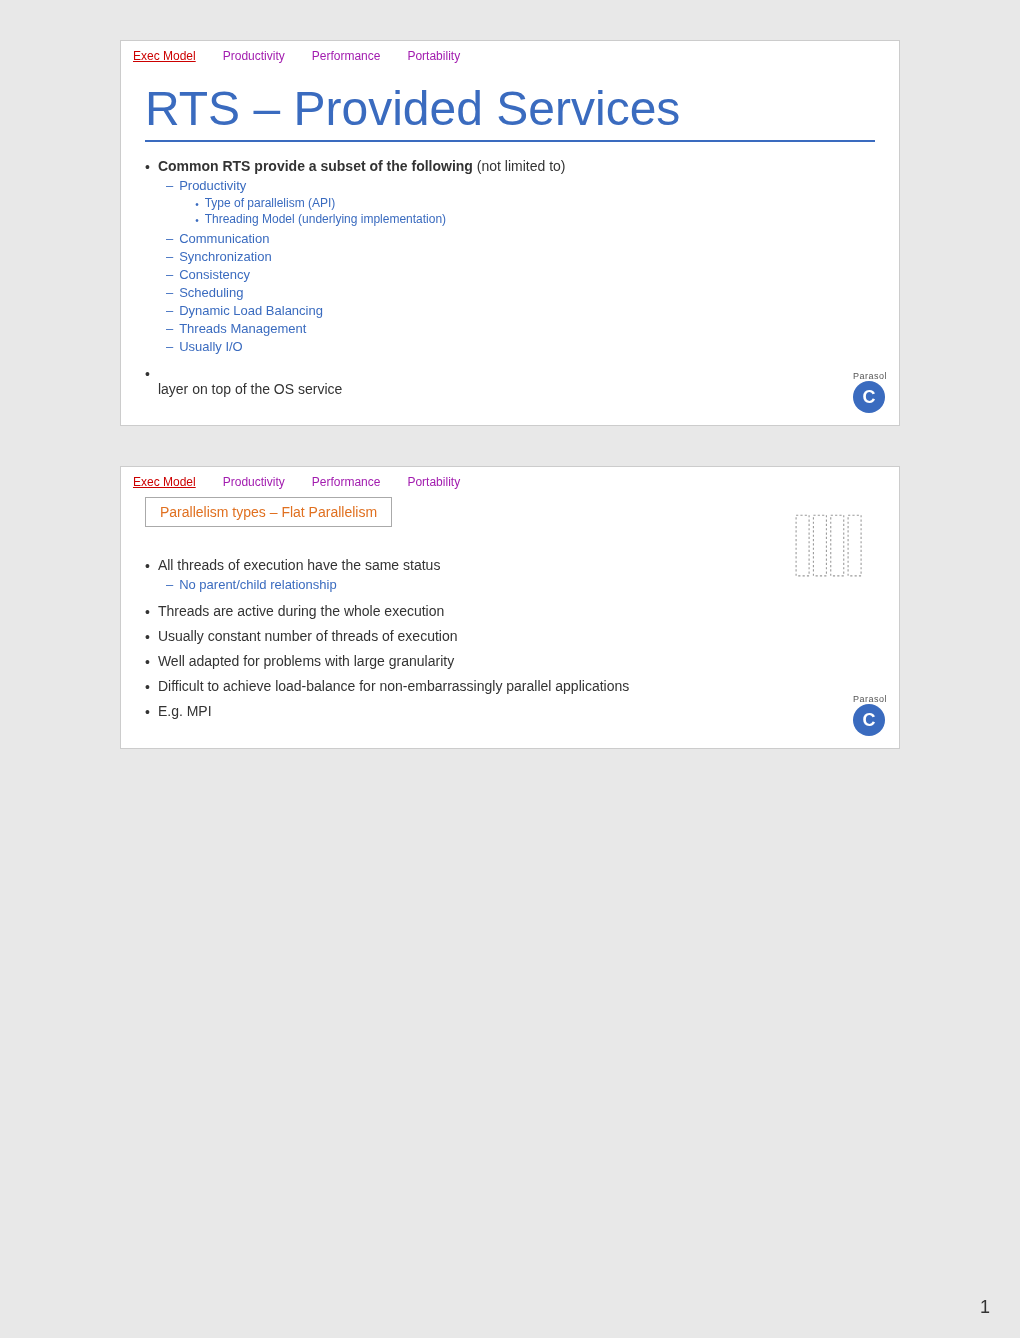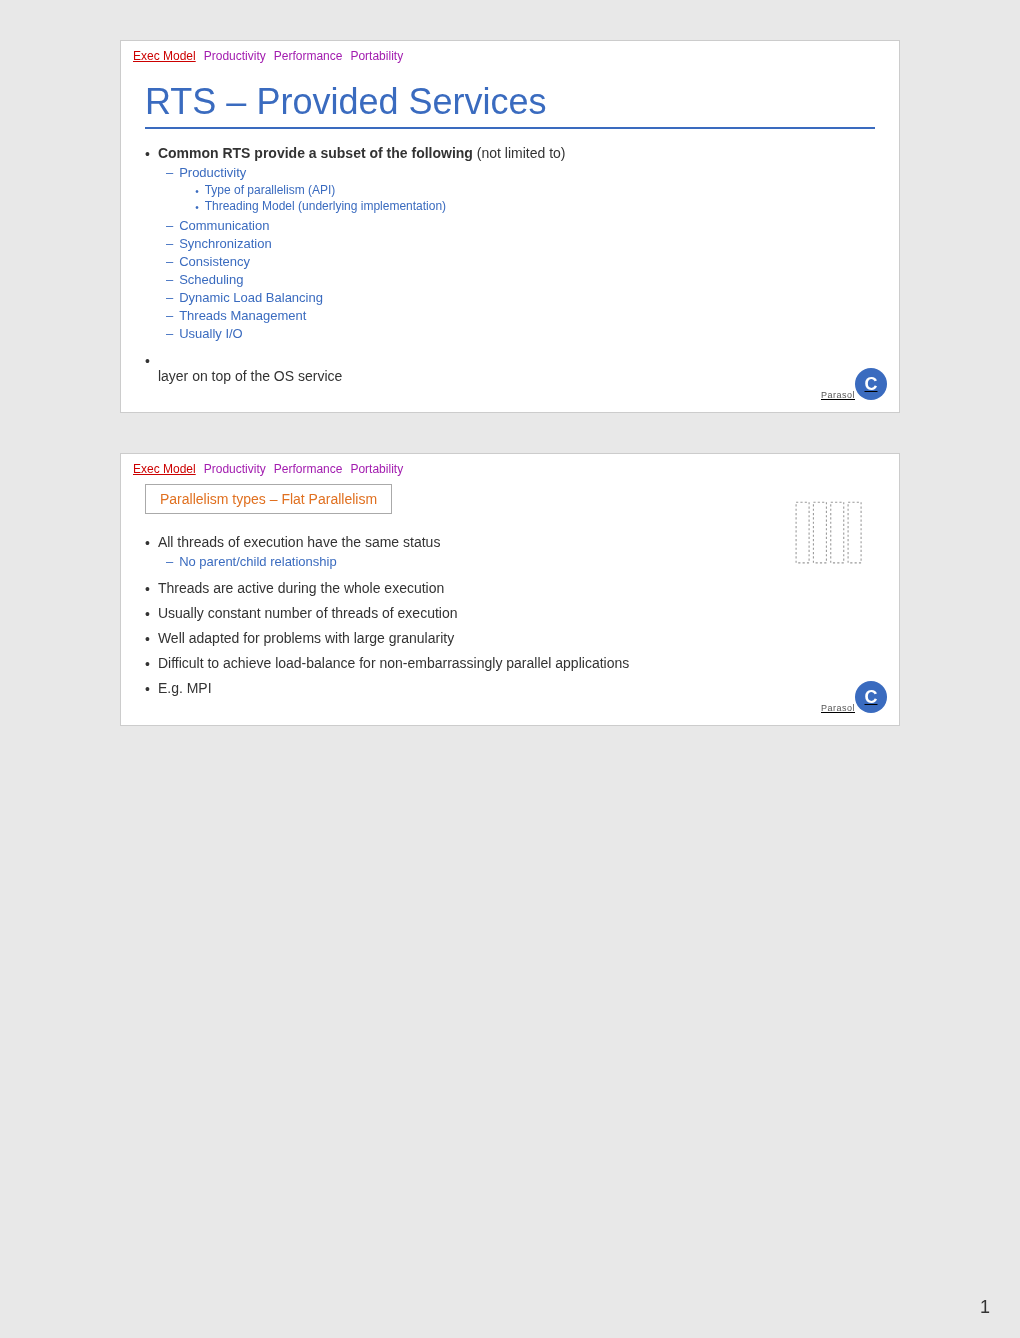--- a/index.html
+++ b/index.html
@@ -20,21 +20,21 @@
       padding: 0;
       position: relative;
       width: 780px;
       margin: 0 auto;
     }
 
     .slide-nav {
       display: flex;
       align-items: center;
       padding: 8px 12px;
-      gap: 8px;
+      gap: 27px;
       font-size: 12px;
       border-bottom: none;
     }
 
     .nav-exec-model {
       color: #cc0000;
       text-decoration: underline;
       font-size: 12px;
     }
 
@@ -42,21 +42,21 @@
       color: #a21caf;
       font-size: 12px;
     }
 
     .slide-title-area {
       padding: 10px 24px 0 24px;
     }
 
     .slide-title {
       color: #3a6bbf;
-      font-size: 36px;
+      font-size: 48px;
       font-weight: normal;
       margin-bottom: 4px;
     }
 
     .title-divider {
       border: none;
       border-top: 2px solid #3a6bbf;
       margin: 4px 0 16px 0;
     }
 
@@ -125,22 +125,22 @@
       color: #3a6bbf;
       font-size: 10px;
       margin-top: 3px;
     }
 
     .logo-area {
       position: absolute;
       bottom: 12px;
       right: 12px;
       display: flex;
-      align-items: flex-end;
-      text-decoration: underline;
+      flex-direction: column;
+      align-items: flex-start;
     }
 
     .logo-parasol-text {
       font-size: 9px;
       color: #555;
       letter-spacing: 0.5px;
     }
 
     .logo-circle {
       width: 32px;
@@ -153,21 +153,21 @@
       color: white;
       font-size: 18px;
       font-weight: bold;
     }
 
     
     .section-box {
       border: 1px solid #aaa;
       display: inline-block;
       padding: 6px 14px;
-      margin-bottom: 20px;
+      margin-bottom: 30px;
       color: #e07020;
       font-size: 14px;
     }
 
     .flat-parallelism-diagram {
       position: absolute;
       top: 50px;
       right: 20px;
       width: 80px;
       height: 60px;

